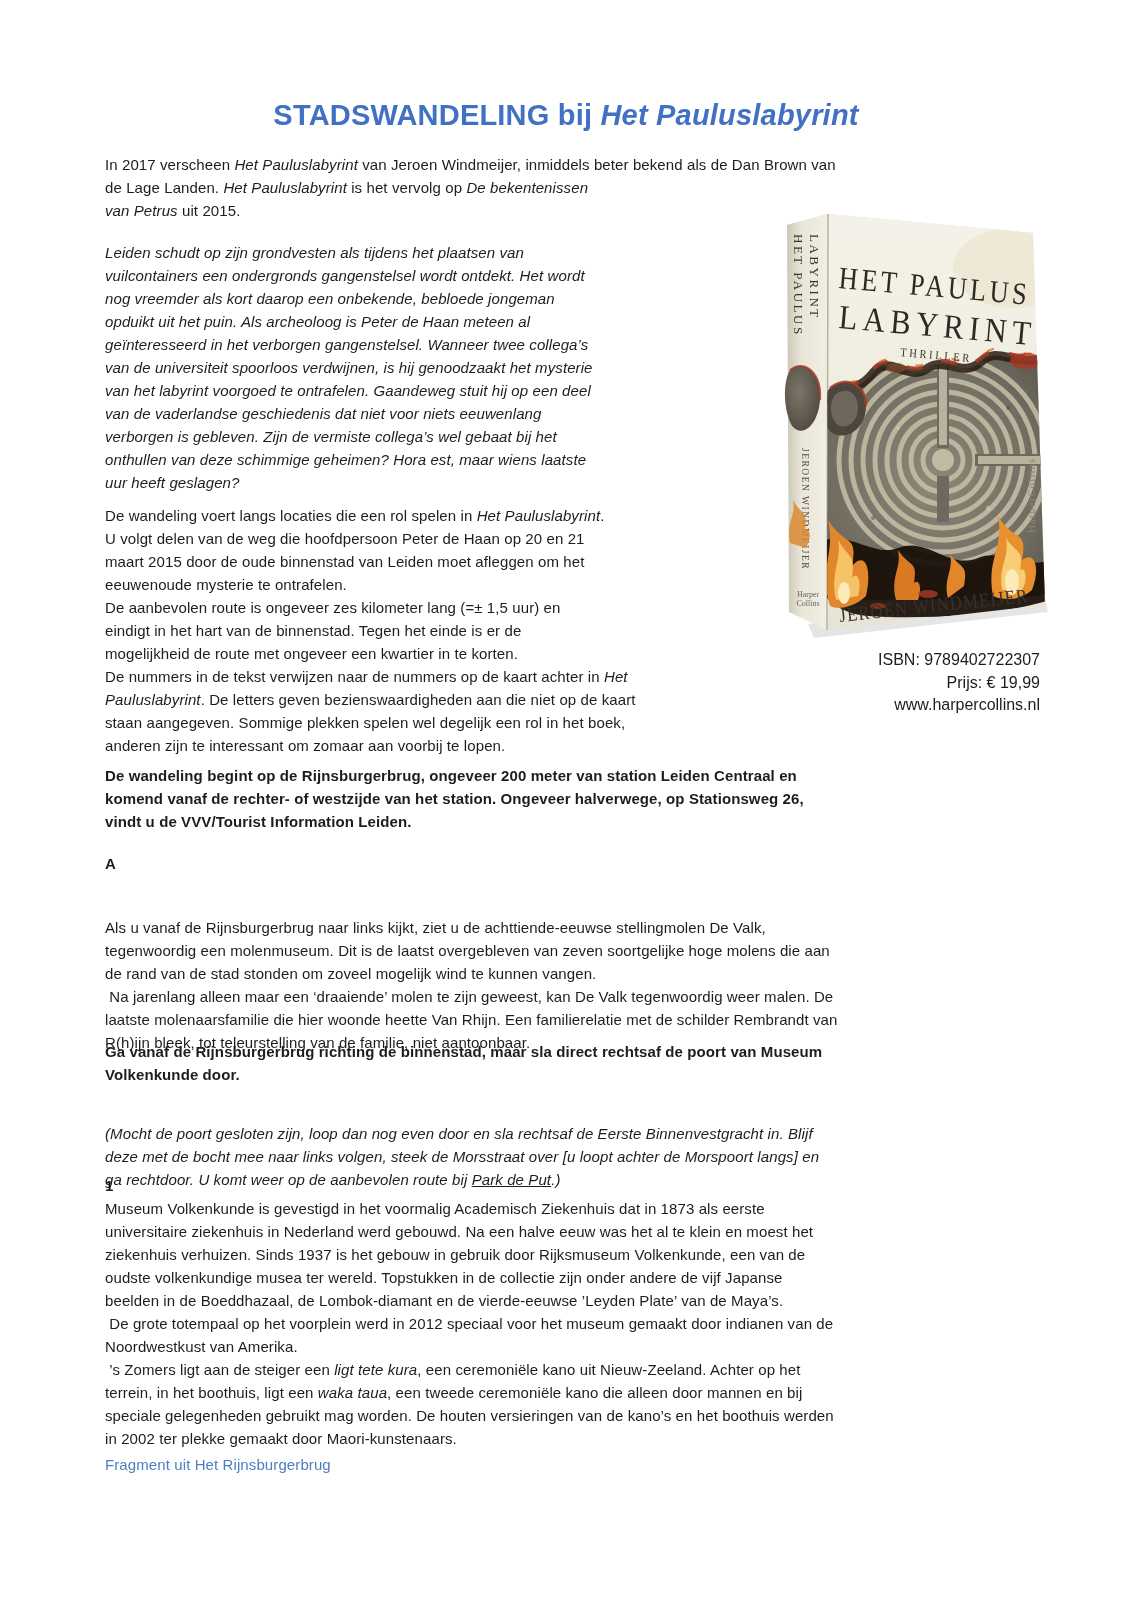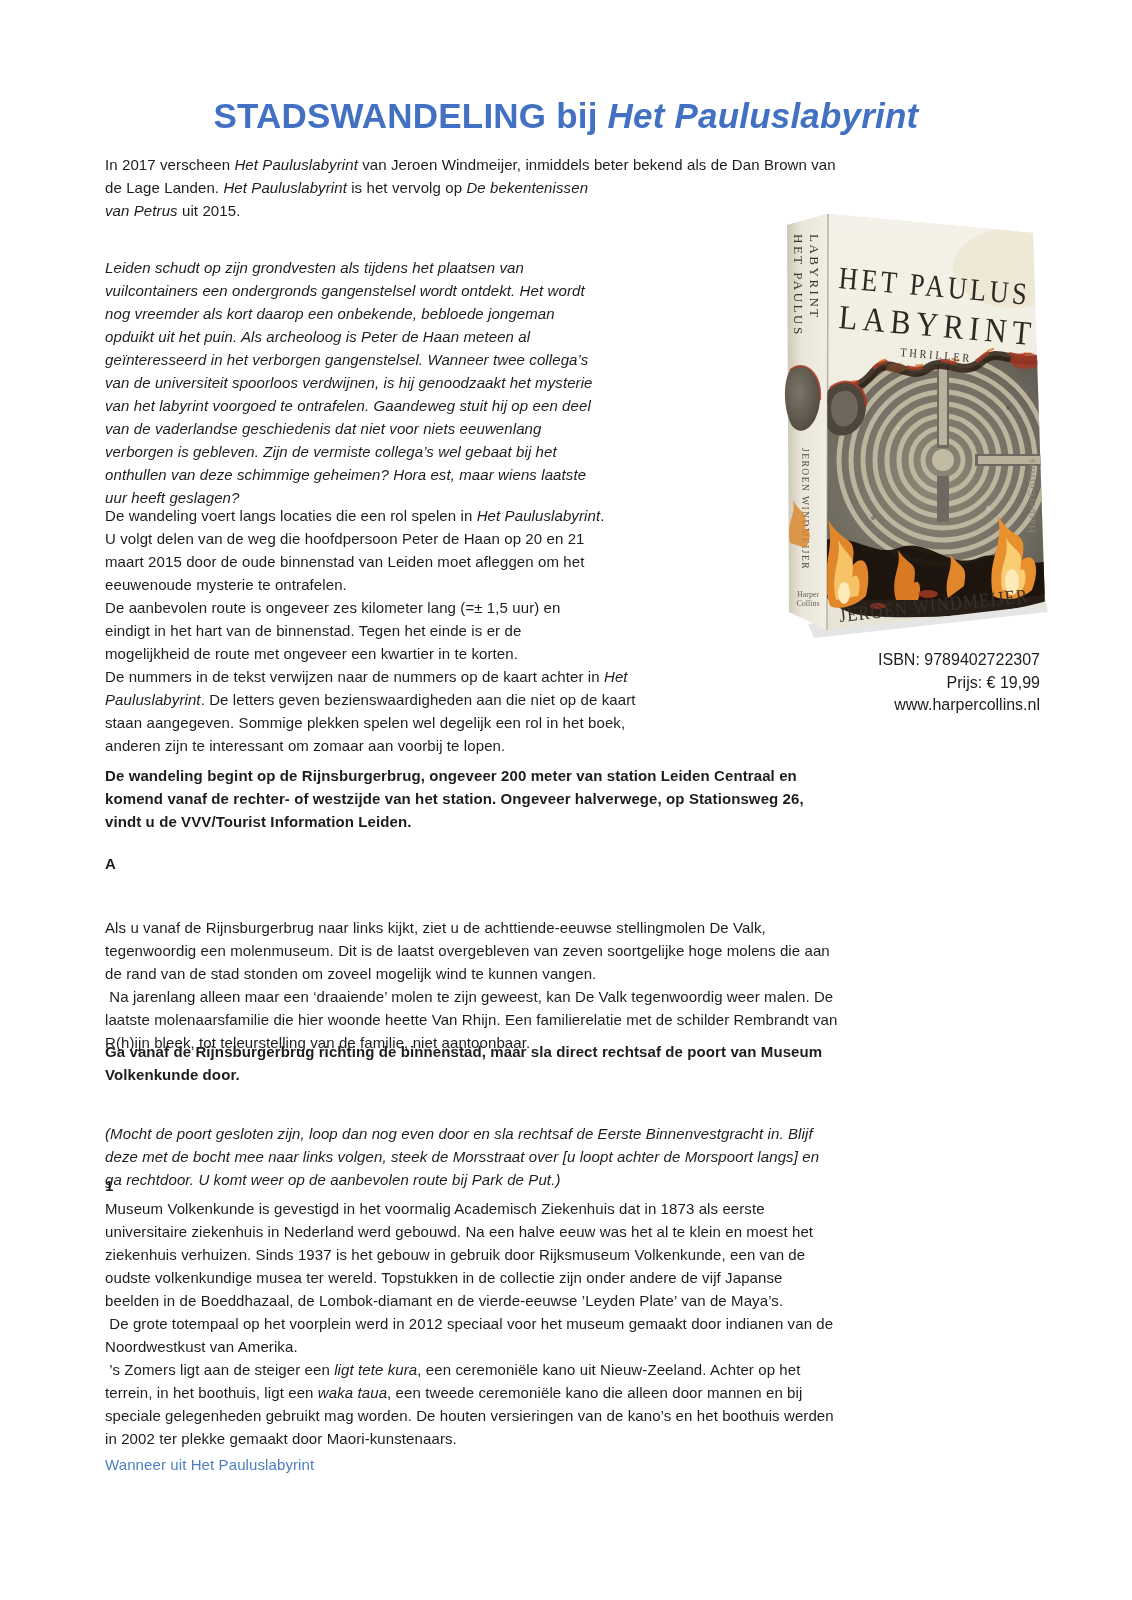--- a/index.html
+++ b/index.html
@@ -6,27 +6,27 @@
   .page {
     position:relative; width:1132px; height:1600px; background:#ffffff;
     font-family:"Liberation Sans", sans-serif; color:#1d1d1d; overflow:hidden;
   }
   .para {
     position:absolute; left:105px; font-size:15px; line-height:23px;
     white-space:pre-line; letter-spacing:0.1px;
   }
   .para span.b { font-weight:bold; }
   .para span.i { font-style:italic; }
-  .para span.u { }
+  .para span.u { text-decoration:underline; }
   #title {
     top:99px; left:0; width:1132px; text-align:center;
-    font-size:35px; line-height:33px; color:#4271c4; letter-spacing:0.2px;
+    font-size:29px; line-height:33px; color:#4271c4; letter-spacing:0.2px;
   }
   #p-intro      { top:153px; width:930px; }
-  #p-synopsis   { top:256px; width:680px; }
+  #p-synopsis   { top:241px; width:680px; }
   #p-route      { top:504px; width:700px; }
   #p-start      { top:764px; width:940px; }
   #h-a          { top:852px; width:940px; }
   #p-a          { top:916px; width:950px; }
   #p-ga         { top:1040px; width:940px; }
   #p-mocht      { top:1086px; width:950px;margin-top:36px; }
   #h-1          { top:1174px; width:940px; }
   #p-museum     { top:1197px; width:950px; }
   #link-fragment{
     top:1453px; color:#4d7fc0; cursor:pointer; width:600px;
@@ -92,21 +92,21 @@
 ziekenhuis verhuizen. Sinds 1937 is het gebouw in gebruik door Rijksmuseum Volkenkunde, een van de
 oudste volkenkundige musea ter wereld. Topstukken in de collectie zijn onder andere de vijf Japanse
 beelden in de Boeddhazaal, de Lombok-diamant en de vierde-eeuwse ’Leyden Plate’ van de Maya’s.
 &nbsp;De grote totempaal op het voorplein werd in 2012 speciaal voor het museum gemaakt door indianen van de
 Noordwestkust van Amerika.
 &nbsp;’s Zomers ligt aan de steiger een </span><span class="i ">ligt tete kura</span><span class="">, een ceremoniële kano uit Nieuw-Zeeland. Achter op het
 terrein, in het boothuis, ligt een </span><span class="i ">waka taua</span><span class="">, een tweede ceremoniële kano die alleen door mannen en bij
 speciale gelegenheden gebruikt mag worden. De houten versieringen van de kano’s en het boothuis werden
 in 2002 ter plekke gemaakt door Maori-kunstenaars.</span></div>
 
-  <div id="link-fragment" class="para"><span class="">Wanneer uit Het Pauluslabyrint</span></div>
+  <div id="link-fragment" class="para"><span class="">Fragment uit Het Rijnsburgerbrug</span></div>
 
   <div id="caption">ISBN: 9789402722307
 Prijs: € 19,99
 www.harpercollins.nl</div>
 
   <div id="book">
     <svg width="272" height="450" viewBox="0 0 272 450">
       <defs>
         <linearGradient id="spineGrad" x1="0" y1="0" x2="1" y2="0">
           <stop offset="0" stop-color="#cdc7b8"></stop>

